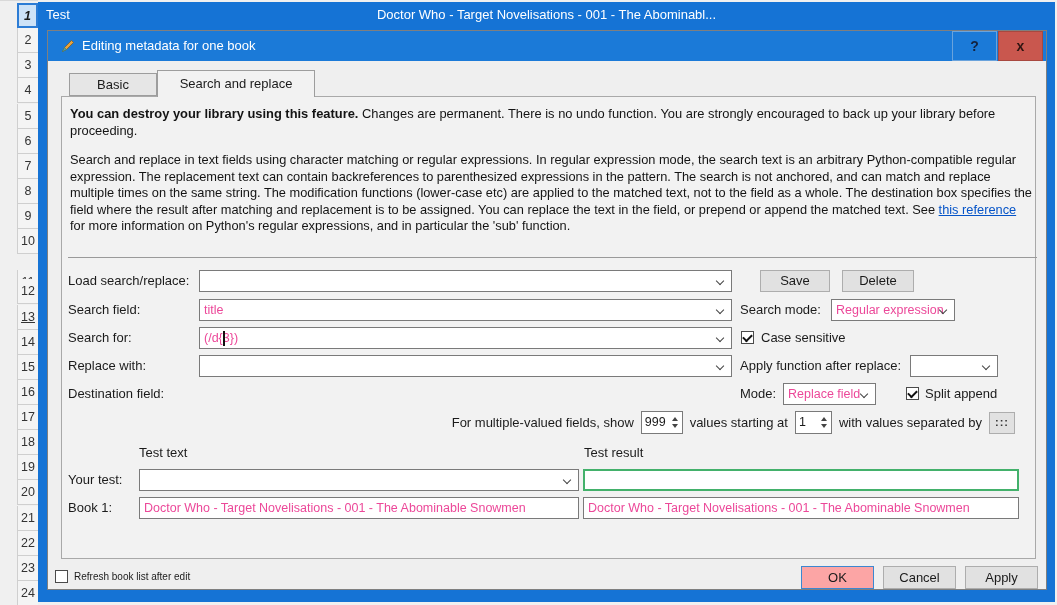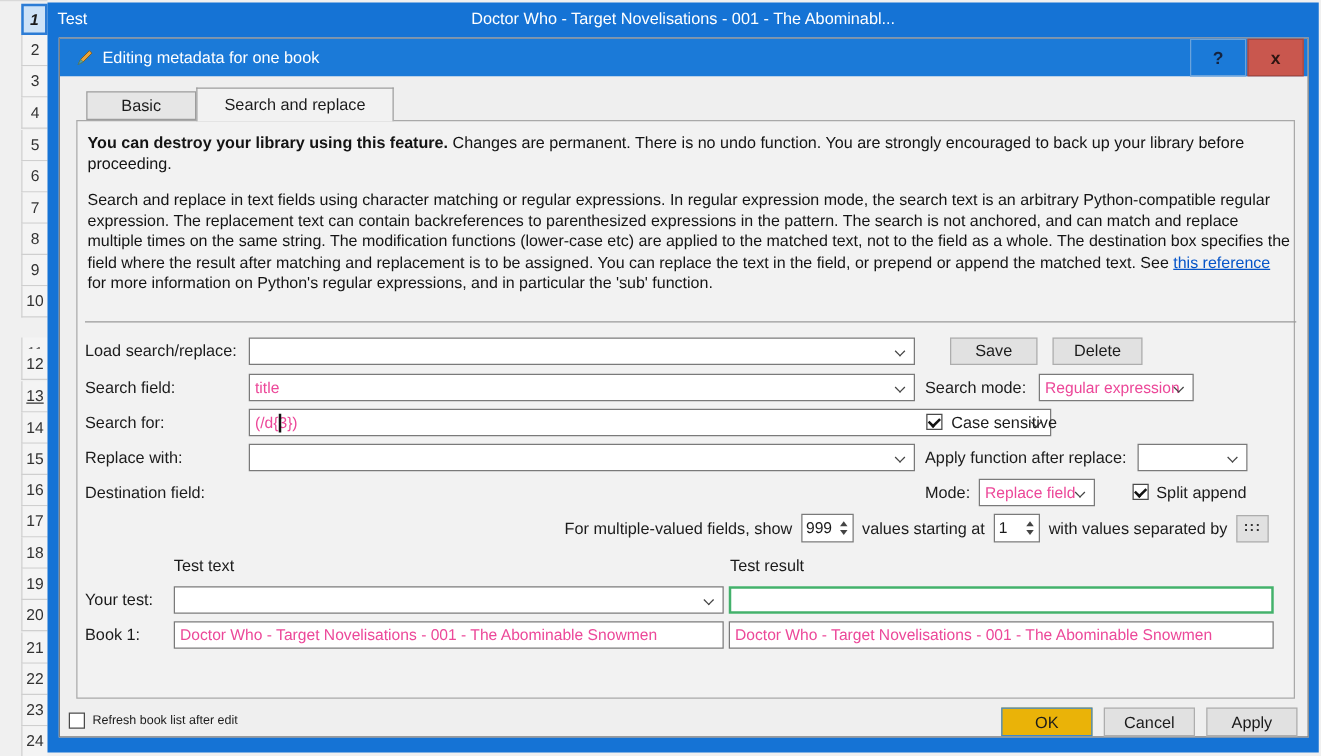--- a/index.html
+++ b/index.html
@@ -55,21 +55,21 @@
   .lbl { position:absolute; height:22px; line-height:22px; font-size:13px; color:#1b1b1b; white-space:nowrap; }
   .combo, .field { position:absolute; height:22px; background:#fff; border:1px solid #7a7a7a; }
   .val { display:block; line-height:20px; font-size:12.5px; padding-left:4px;
          white-space:nowrap; overflow:hidden; color:#ec4899; }
   .chev { position:absolute; right:8px; top:7px; width:6px; height:6px;
           border-right:1.4px solid #444; border-bottom:1.4px solid #444; transform:rotate(45deg); }
   .text-cursor { position:absolute; left:23px; top:3px; width:2px; height:15px; background:#111; }
 
   .btn { position:absolute; height:22px; background:#e1e1e1; border:1px solid #adadad;
          font-size:13px; text-align:center; line-height:20px; color:#1b1b1b; cursor:default; }
-  .btn.default { background:#eab308; border:1px solid #3c87d0; }
+  .btn.default { background:#fca5a5; border:1px solid #3c87d0; }
 
   .cb { position:absolute; width:13px; height:13px; background:#fff; border:1px solid #4a4a4a; }
   .cb.checked::after { content:''; position:absolute; left:1px; top:2px; width:7px; height:4px;
           border-left:2px solid #111; border-bottom:2px solid #111; transform:rotate(-45deg); }
 
   .multi-row { position:absolute; right:20px; top:314px; display:flex; align-items:center;
                gap:7px; font-size:13px; color:#1b1b1b; height:23px; }
   .spinbox { display:flex; align-items:stretch; border:1px solid #7a7a7a; background:#fff; height:23px; }
   .spinbox .sval { line-height:21px; font-size:12.5px; padding:0 3px; min-width:22px; }
   .spinbox .arrows { width:13px; display:flex; flex-direction:column; justify-content:space-around;
@@ -168,21 +168,21 @@
         <span class="val">title</span>
         <span class="chev"></span>
       </div>
       <div class="lbl" style="left:678px; top:202px;">Search mode:</div>
       <div class="combo" style="left:769px; top:202px; width:124px;">
         <span class="val">Regular expression</span>
         <span class="chev"></span>
       </div>
 
       <div class="lbl" style="left:6px; top:230px;">Search for:</div>
-      <div class="combo" style="left:137px; top:230px; width:642px;">
+      <div class="combo" style="left:137px; top:230px; width:533px;">
         <span class="val">(/d{3})</span>
         <span class="text-cursor"></span>
         <span class="chev"></span>
       </div>
       <span class="cb checked" style="left:679px; top:234px;"></span>
       <div class="lbl" style="left:699px; top:230px;">Case sensitive</div>
 
       <div class="lbl" style="left:6px; top:258px;">Replace with:</div>
       <div class="combo" style="left:137px; top:258px; width:533px;">
         <span class="val"></span>

